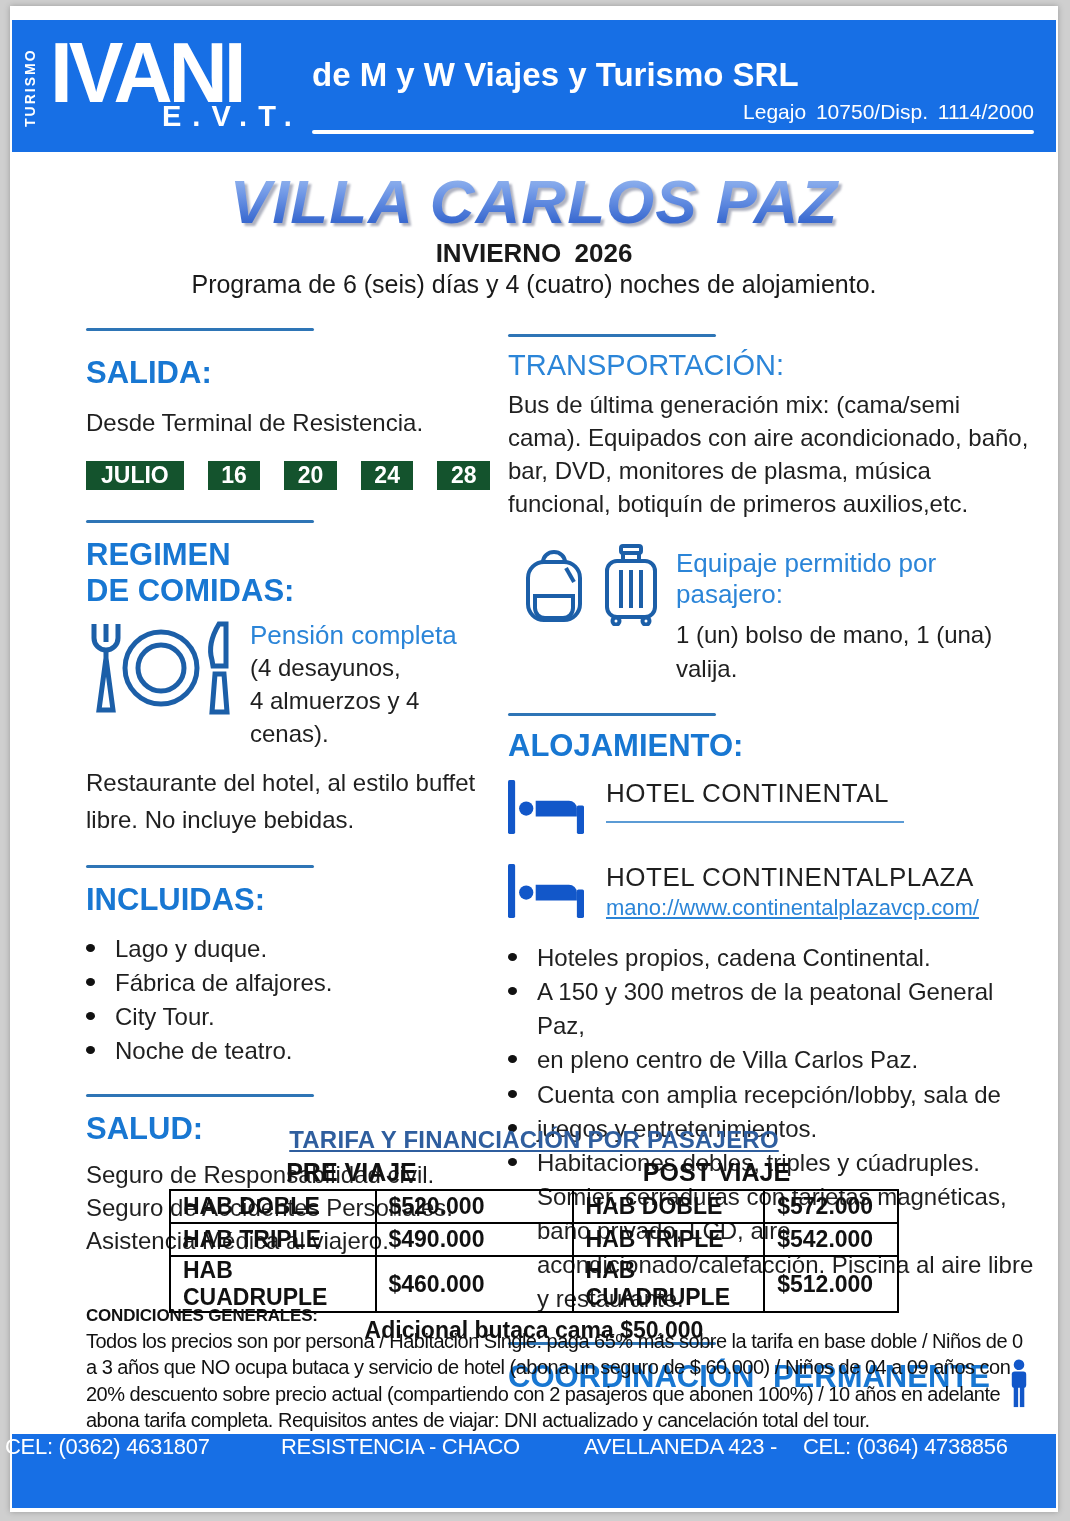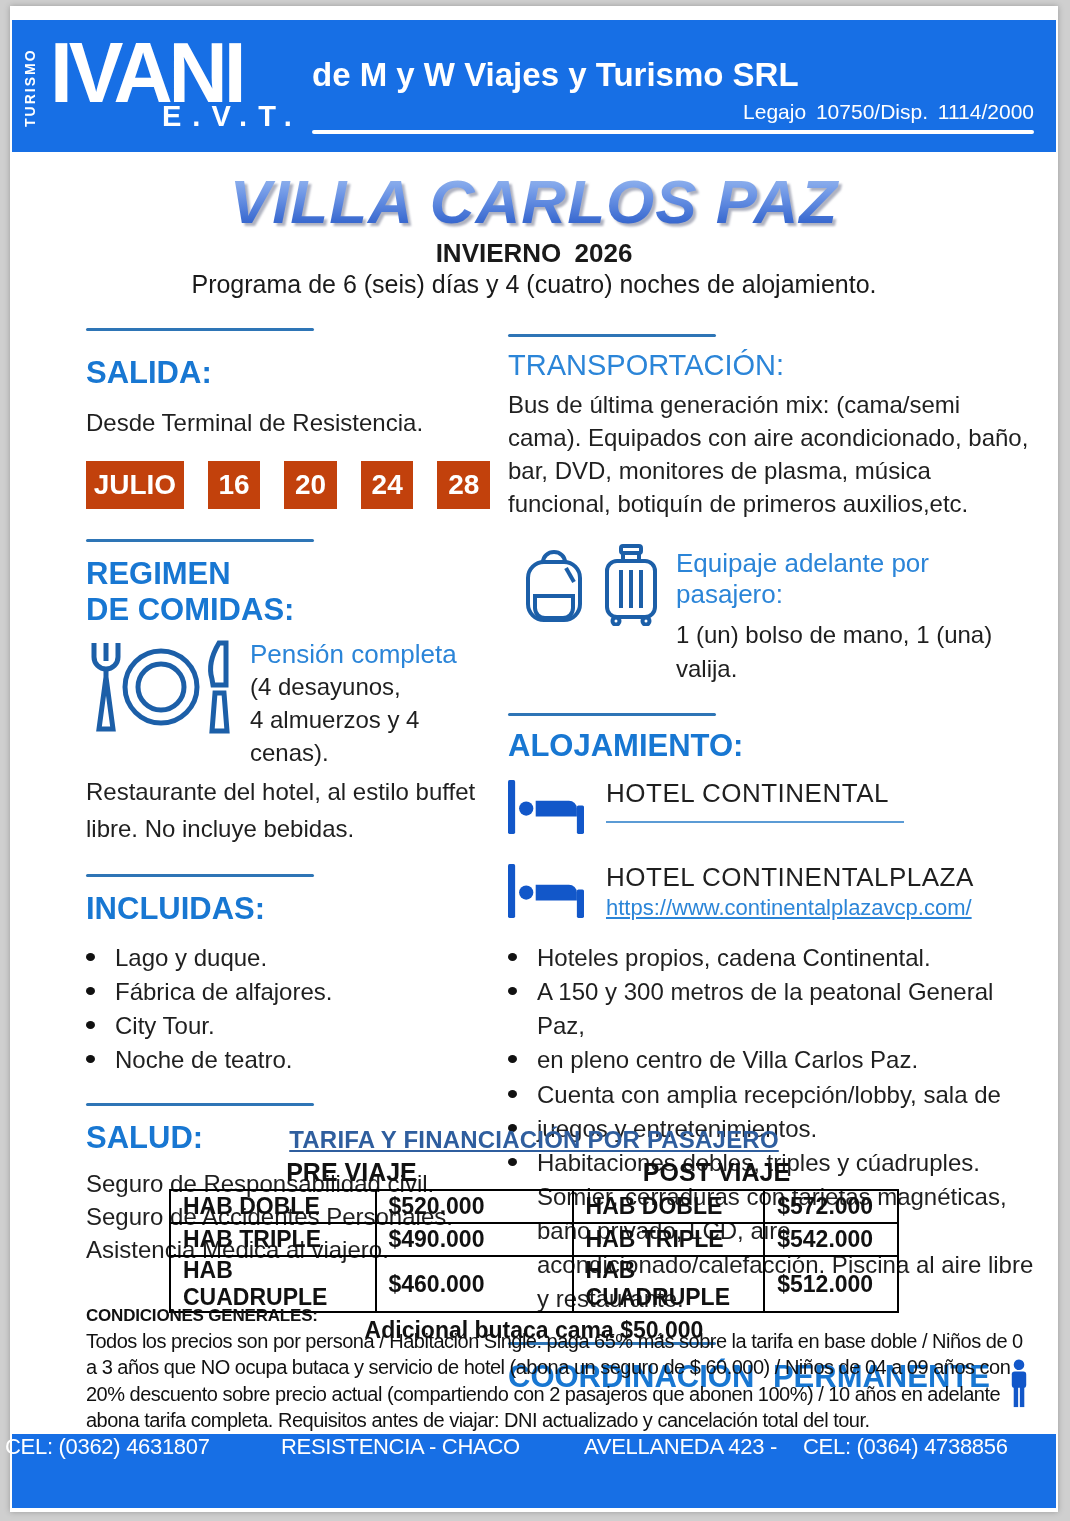--- a/index.html
+++ b/index.html
@@ -34,21 +34,21 @@
   .rule { height:3px; background:#2e75b6; border-radius:2px; }
   .rule-l { width:228px; }
   .rule-r { width:208px; }
 
   .h-bold { color:#1877d2; font-size:31px; font-weight:bold; line-height:1.18; }
   .h-light { color:#2b85d8; font-size:29px; font-weight:400; }
   .body-txt { color:#1f1f1f; font-size:24px; line-height:1.38; }
 
   
   .date-row { display:flex; gap:24px; margin-top:22px; }
-  .date-box { background:#c2410c; color:#fff; font-weight:bold; font-size:28px; height:48px;
+  .date-box { background:#14532d; color:#fff; font-weight:bold; font-size:23px; height:29px;
               display:flex; align-items:center; justify-content:center; }
   .date-box.month { width:106px; }
   .date-box.day { width:57px; }
 
   
   .food-row { display:flex; align-items:flex-start; gap:14px; margin-top:10px; }
   .pension { color:#2b85d8; font-size:26px; }
 
   
   .blist { list-style:none; margin-top:14px; }
@@ -141,21 +141,21 @@
         <circle cx="75" cy="48" r="23"></circle>
         <path d="M133,4 q-12,20 -7,36 l1,6 h13 v-42 z"></path>
         <path d="M129,54 l-3,38 h15 l-3,-38 z"></path>
       </svg>
       <div>
         <div class="pension">Pensión completa</div>
         <div class="body-txt">(4 desayunos,</div>
         <div class="body-txt">4 almuerzos y 4 cenas).</div>
       </div>
     </div>
-    <div class="body-txt" style="margin-top:4px; line-height:1.55;">Restaurante del hotel, al estilo buffet libre. No incluye bebidas.</div>
+    <div class="body-txt" style="margin-top:14px; line-height:1.55;">Restaurante del hotel, al estilo buffet libre. No incluye bebidas.</div>
 
     <div class="rule rule-l" style="margin-top:26px;"></div>
 
     <div class="h-bold" style="margin-top:14px;">
       <div>INCLUIDAS:</div>
     </div>
     <ul class="blist">
       <li>
             <span class="dot"></span>
             <span>Lago y duque.</span>
@@ -202,21 +202,21 @@
         <line x1="21" y1="9" x2="21" y2="17"></line>
         <line x1="37" y1="9" x2="37" y2="17"></line>
         <rect x="5" y="17" width="48" height="56" rx="10"></rect>
         <line x1="19" y1="26" x2="19" y2="64"></line>
         <line x1="29" y1="26" x2="29" y2="64"></line>
         <line x1="39" y1="26" x2="39" y2="64"></line>
         <circle cx="14" cy="77" r="3.5"></circle>
         <circle cx="44" cy="77" r="3.5"></circle>
       </svg>
       <div style="margin-top:4px;">
-        <div class="equip-head">Equipaje adelante por pasajero:</div>
+        <div class="equip-head">Equipaje permitido por pasajero:</div>
         <div class="body-txt">1 (un) bolso de mano, 1 (una) valija.</div>
       </div>
     </div>
 
     <div class="rule rule-r" style="margin-top:28px;"></div>
 
     <div class="h-bold" style="margin-top:12px;">ALOJAMIENTO:</div>
 
     <div class="hotel-row">
       <svg class="icon" width="76" height="58" viewBox="0 0 96 72" fill="#1257c9">
@@ -233,21 +233,21 @@
 
     <div class="hotel-row" style="margin-top:26px;">
       <svg class="icon" width="76" height="58" viewBox="0 0 96 72" fill="#1257c9">
         <rect x="0" y="2" width="9" height="68" rx="2"></rect>
         <circle cx="23" cy="38" r="9"></circle>
         <path d="M35,28 h42 a10,10 0 0 1 10,10 v10 h-52 z"></path>
         <rect x="87" y="34" width="9" height="36" rx="2"></rect>
       </svg>
       <div>
         <div class="hotel-name">HOTEL CONTINENTALPLAZA</div>
-        <a class="hotel-link" href="#">https://www.continentalplazavcp.com/</a>
+        <a class="hotel-link" href="#">mano://www.continentalplazavcp.com/</a>
       </div>
     </div>
 
     <ul class="blist" style="margin-top:20px;">
       <li>
             <span class="dot"></span>
             <span>Hoteles propios, cadena Continental.</span>
           </li>
       <li>
             <span class="dot"></span>

